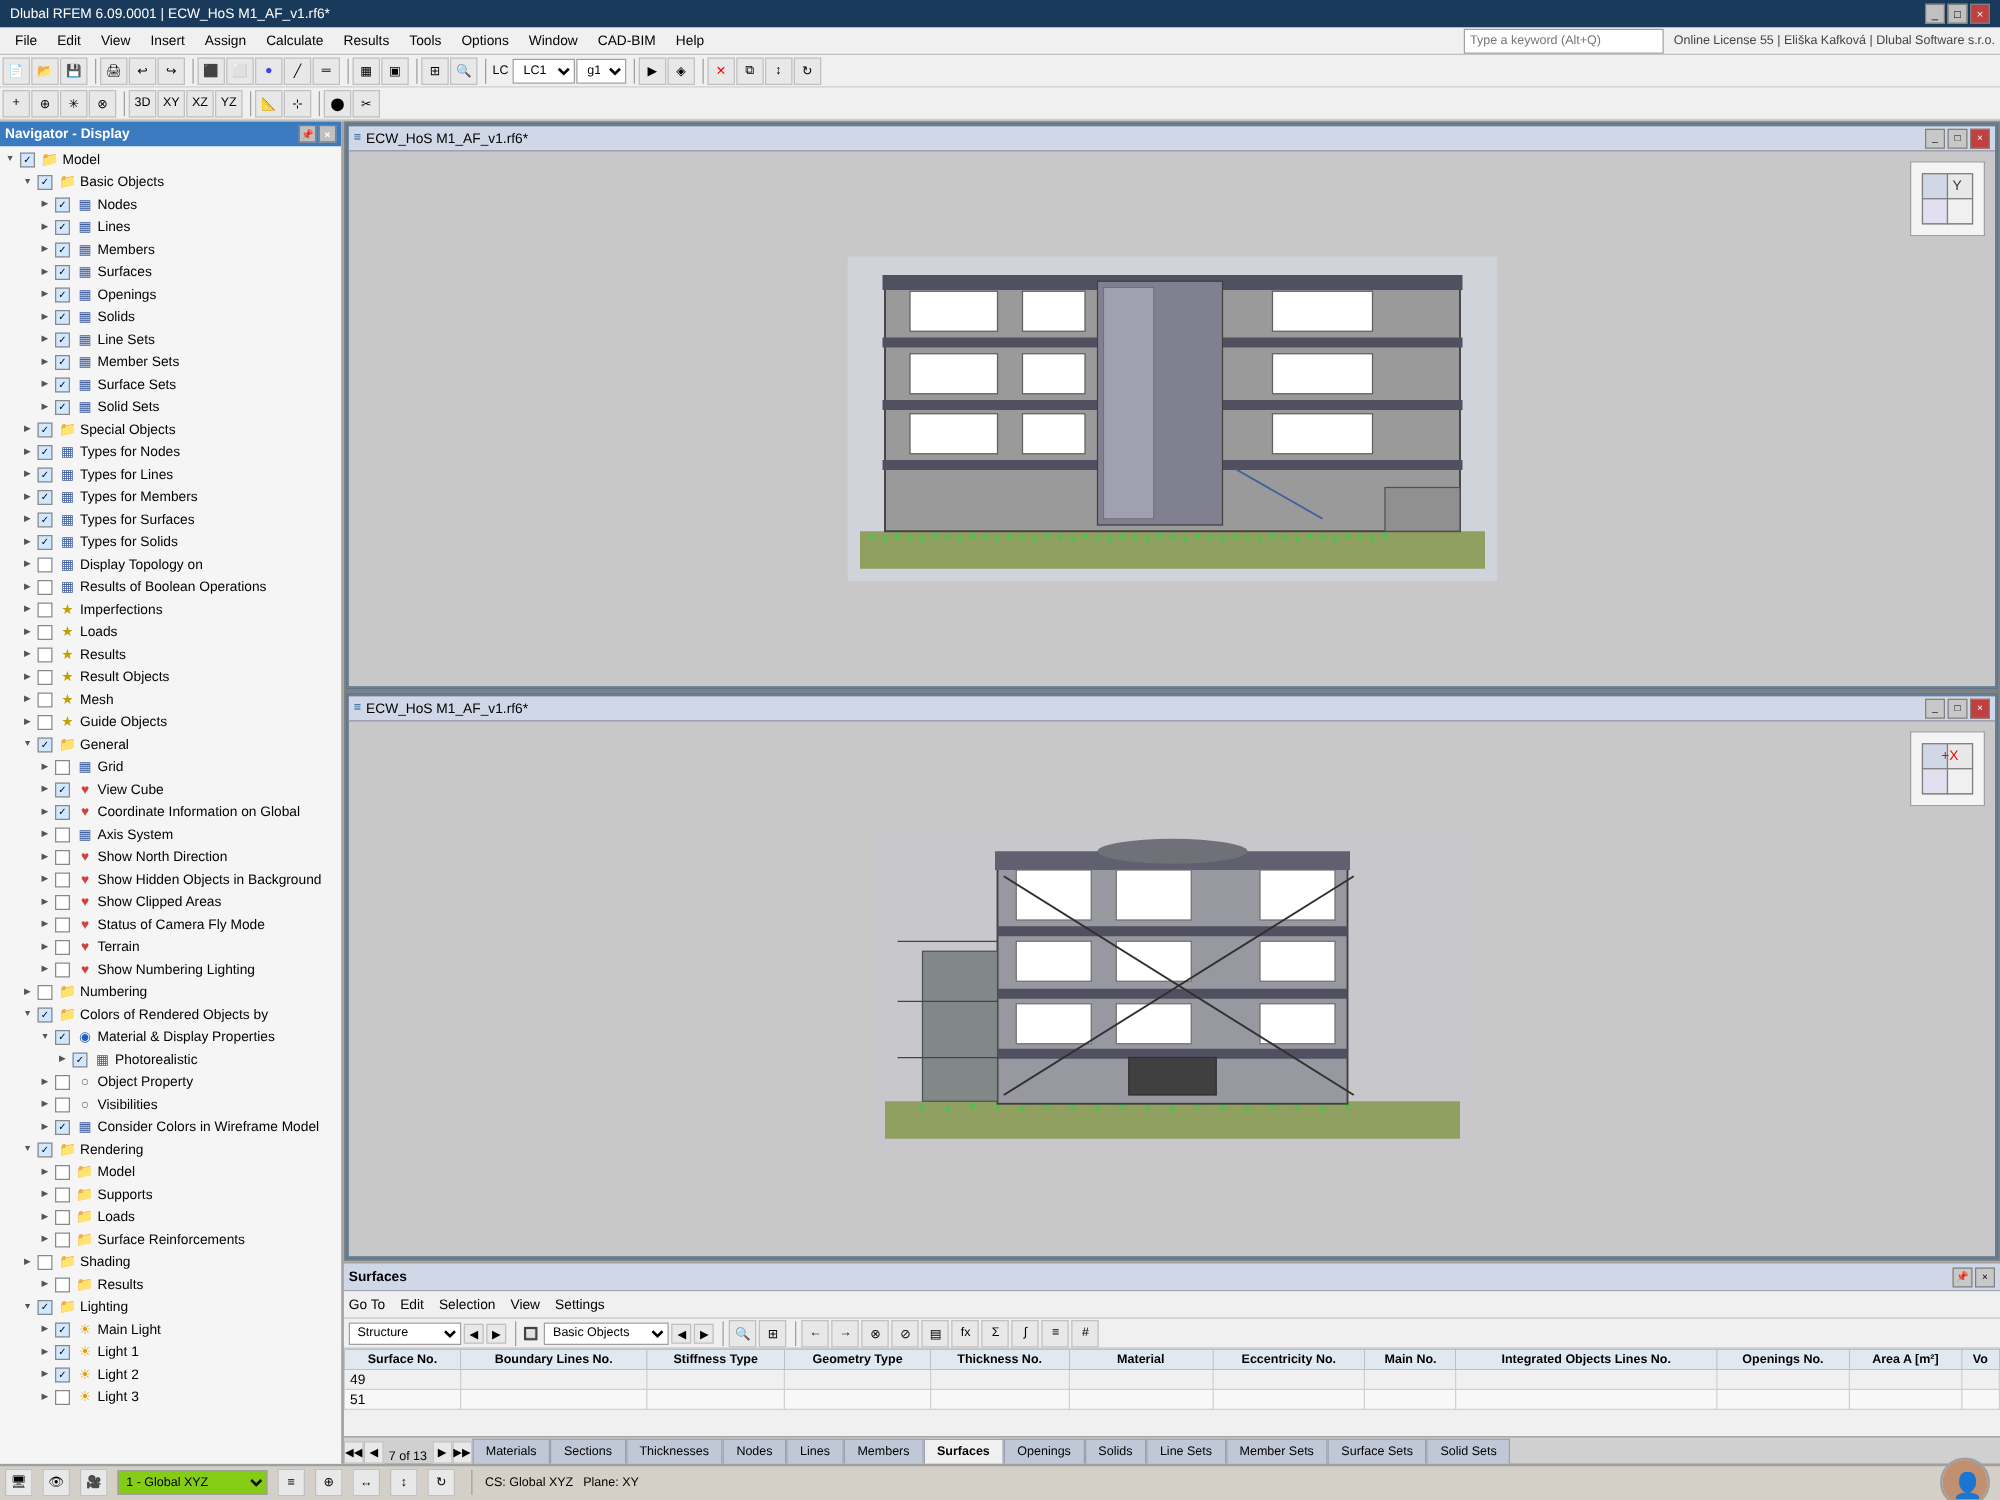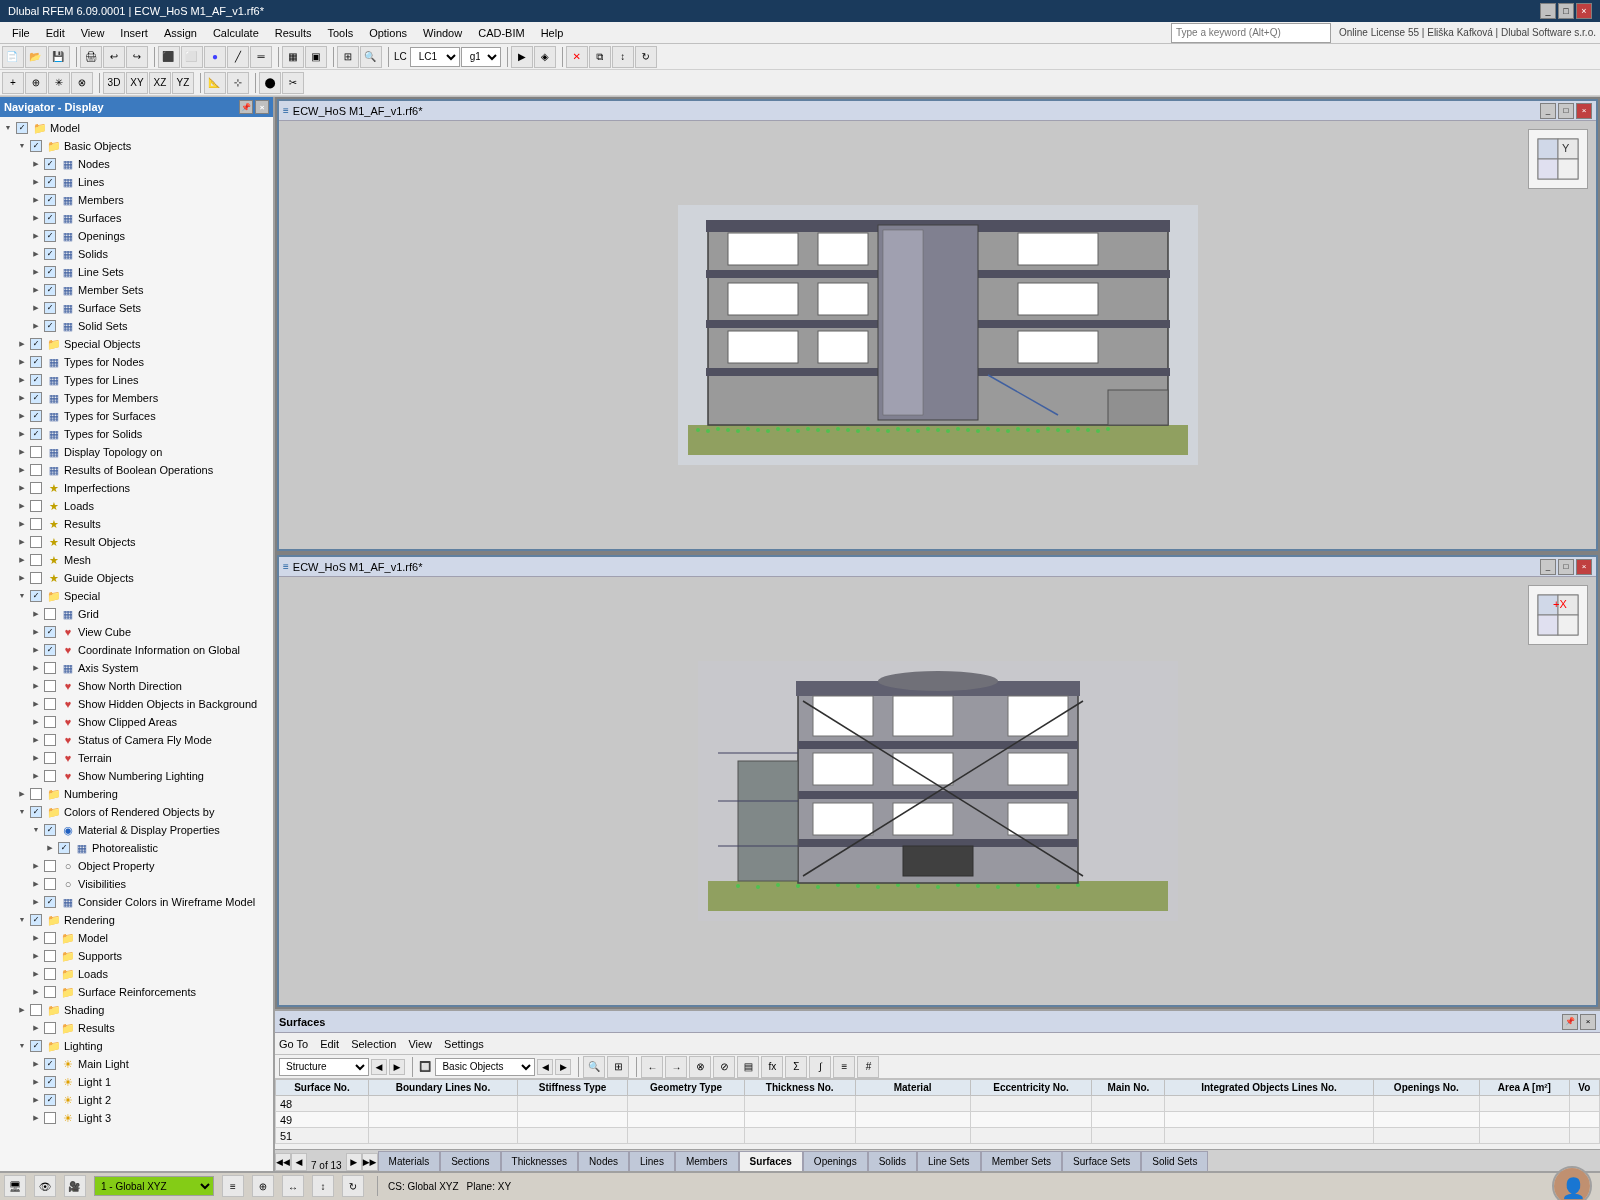--- a/index.html
+++ b/index.html
@@ -593,21 +593,21 @@
     <span class="tree-expand" style="color:#555;font-size:7px;">▶</span>
     <span class="tree-checkbox" style="background:white;"></span>
     <span class="tree-icon" style="color:#c0a000;">★</span>
     <span class="tree-label">Guide Objects</span>
   </div>
           <div class="tree-item">
     <span style="display:inline-block;width:14px;"></span>
     <span class="tree-expand" style="color:#555;font-size:7px;">▼</span>
     <span class="tree-checkbox" style="background:#d0e8ff;">✓</span>
     <span class="tree-icon" style="">📁</span>
-    <span class="tree-label">Special</span>
+    <span class="tree-label">General</span>
   </div>
           <div class="tree-item">
     <span style="display:inline-block;width:28px;"></span>
     <span class="tree-expand" style="color:#555;font-size:7px;">▶</span>
     <span class="tree-checkbox" style="background:white;"></span>
     <span class="tree-icon" style="color:#4060a0;">▦</span>
     <span class="tree-label">Grid</span>
   </div>
           <div class="tree-item">
     <span style="display:inline-block;width:28px;"></span>
@@ -1071,34 +1071,20 @@
               <th style="min-width:80px;">Material</th>
               <th>Eccentricity No.</th>
               <th>Main No.</th>
               <th>Integrated Objects Lines No.</th>
               <th>Openings No.</th>
               <th>Area A [m²]</th>
               <th>Vo</th>
             </tr>
           </thead>
           <tbody id="surfaces-tbody">
-          <tr>
-    <td>48</td>
-    <td></td>
-    <td></td>
-    <td></td>
-    <td></td>
-    <td></td>
-    <td></td>
-    <td></td>
-    <td></td>
-    <td></td>
-    <td></td>
-    <td></td>
-  </tr>
               <tr>
     <td>49</td>
     <td></td>
     <td></td>
     <td></td>
     <td></td>
     <td></td>
     <td></td>
     <td></td>
     <td></td>

